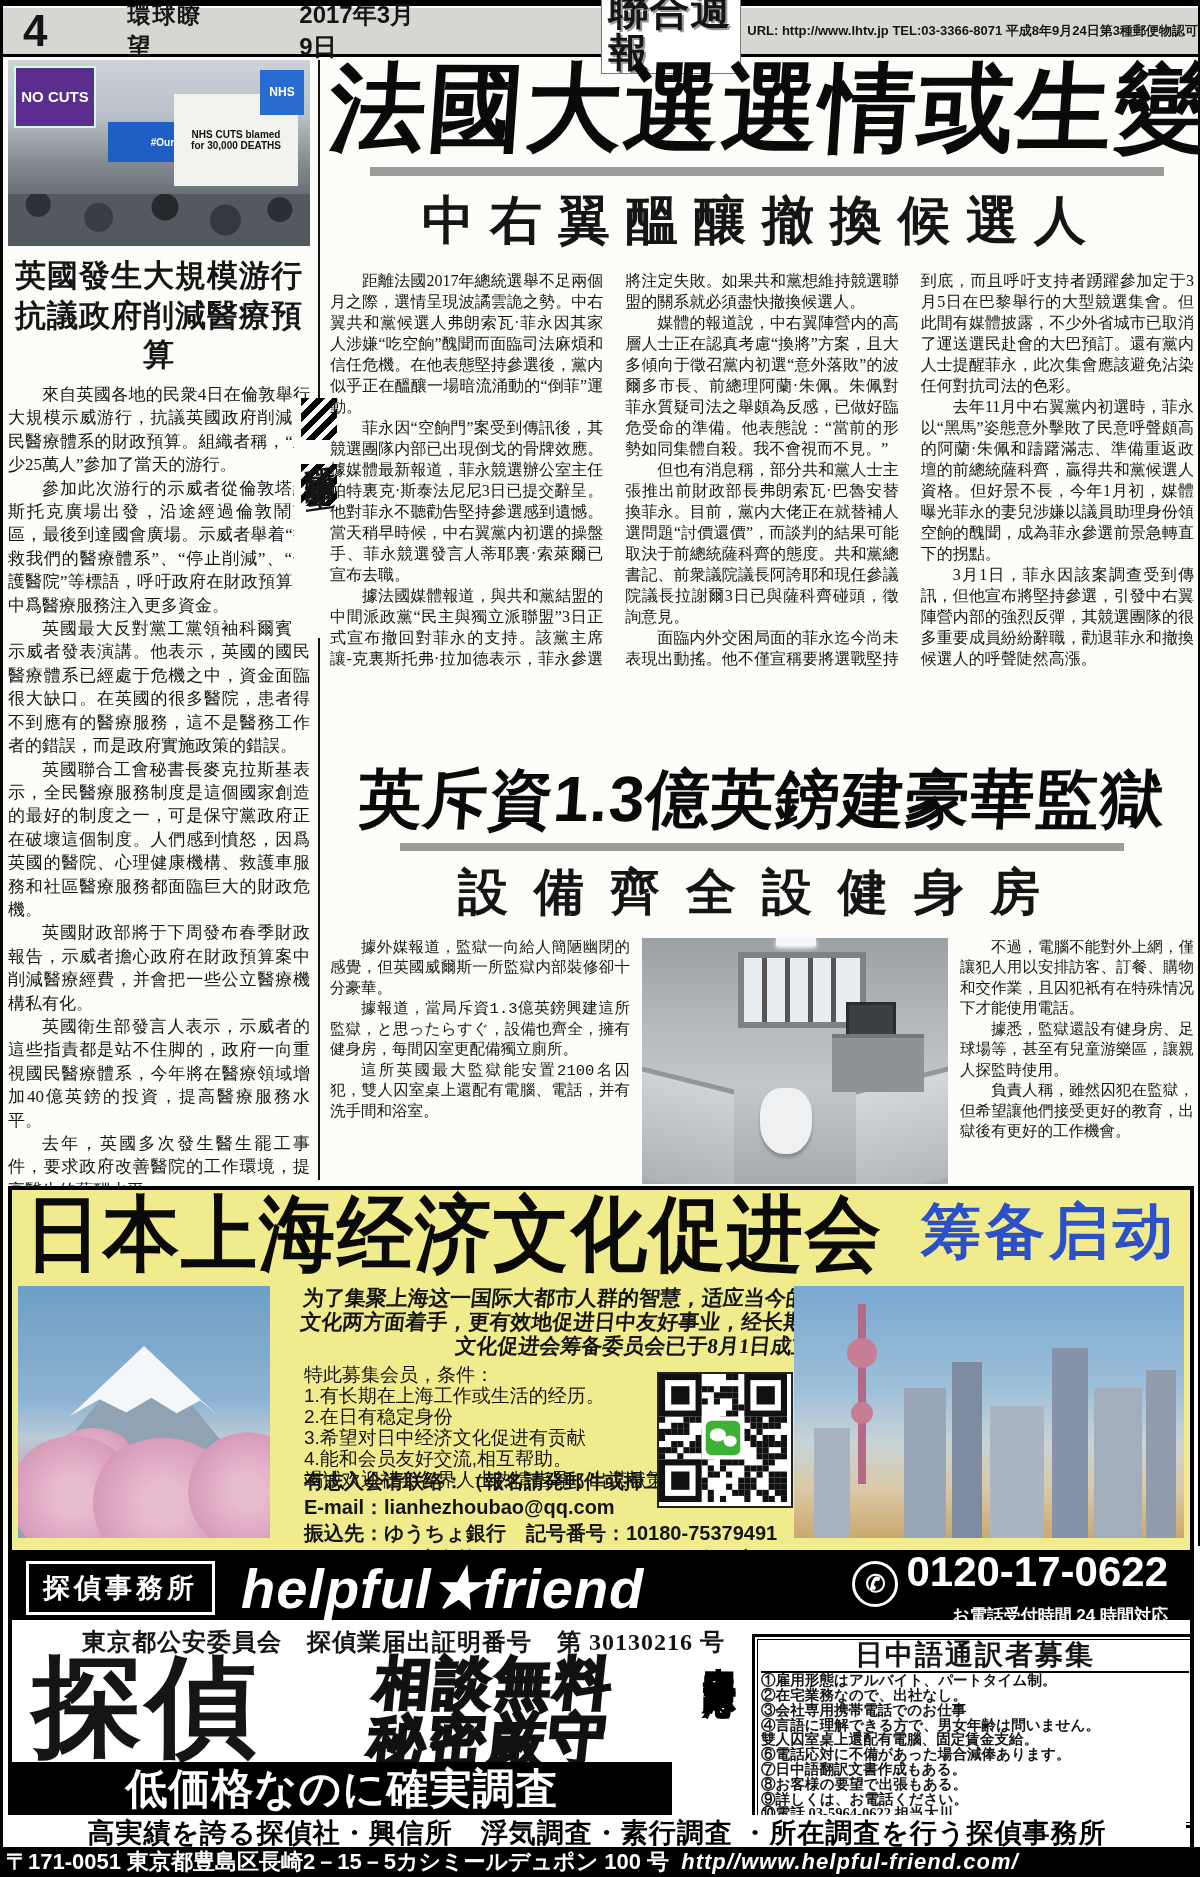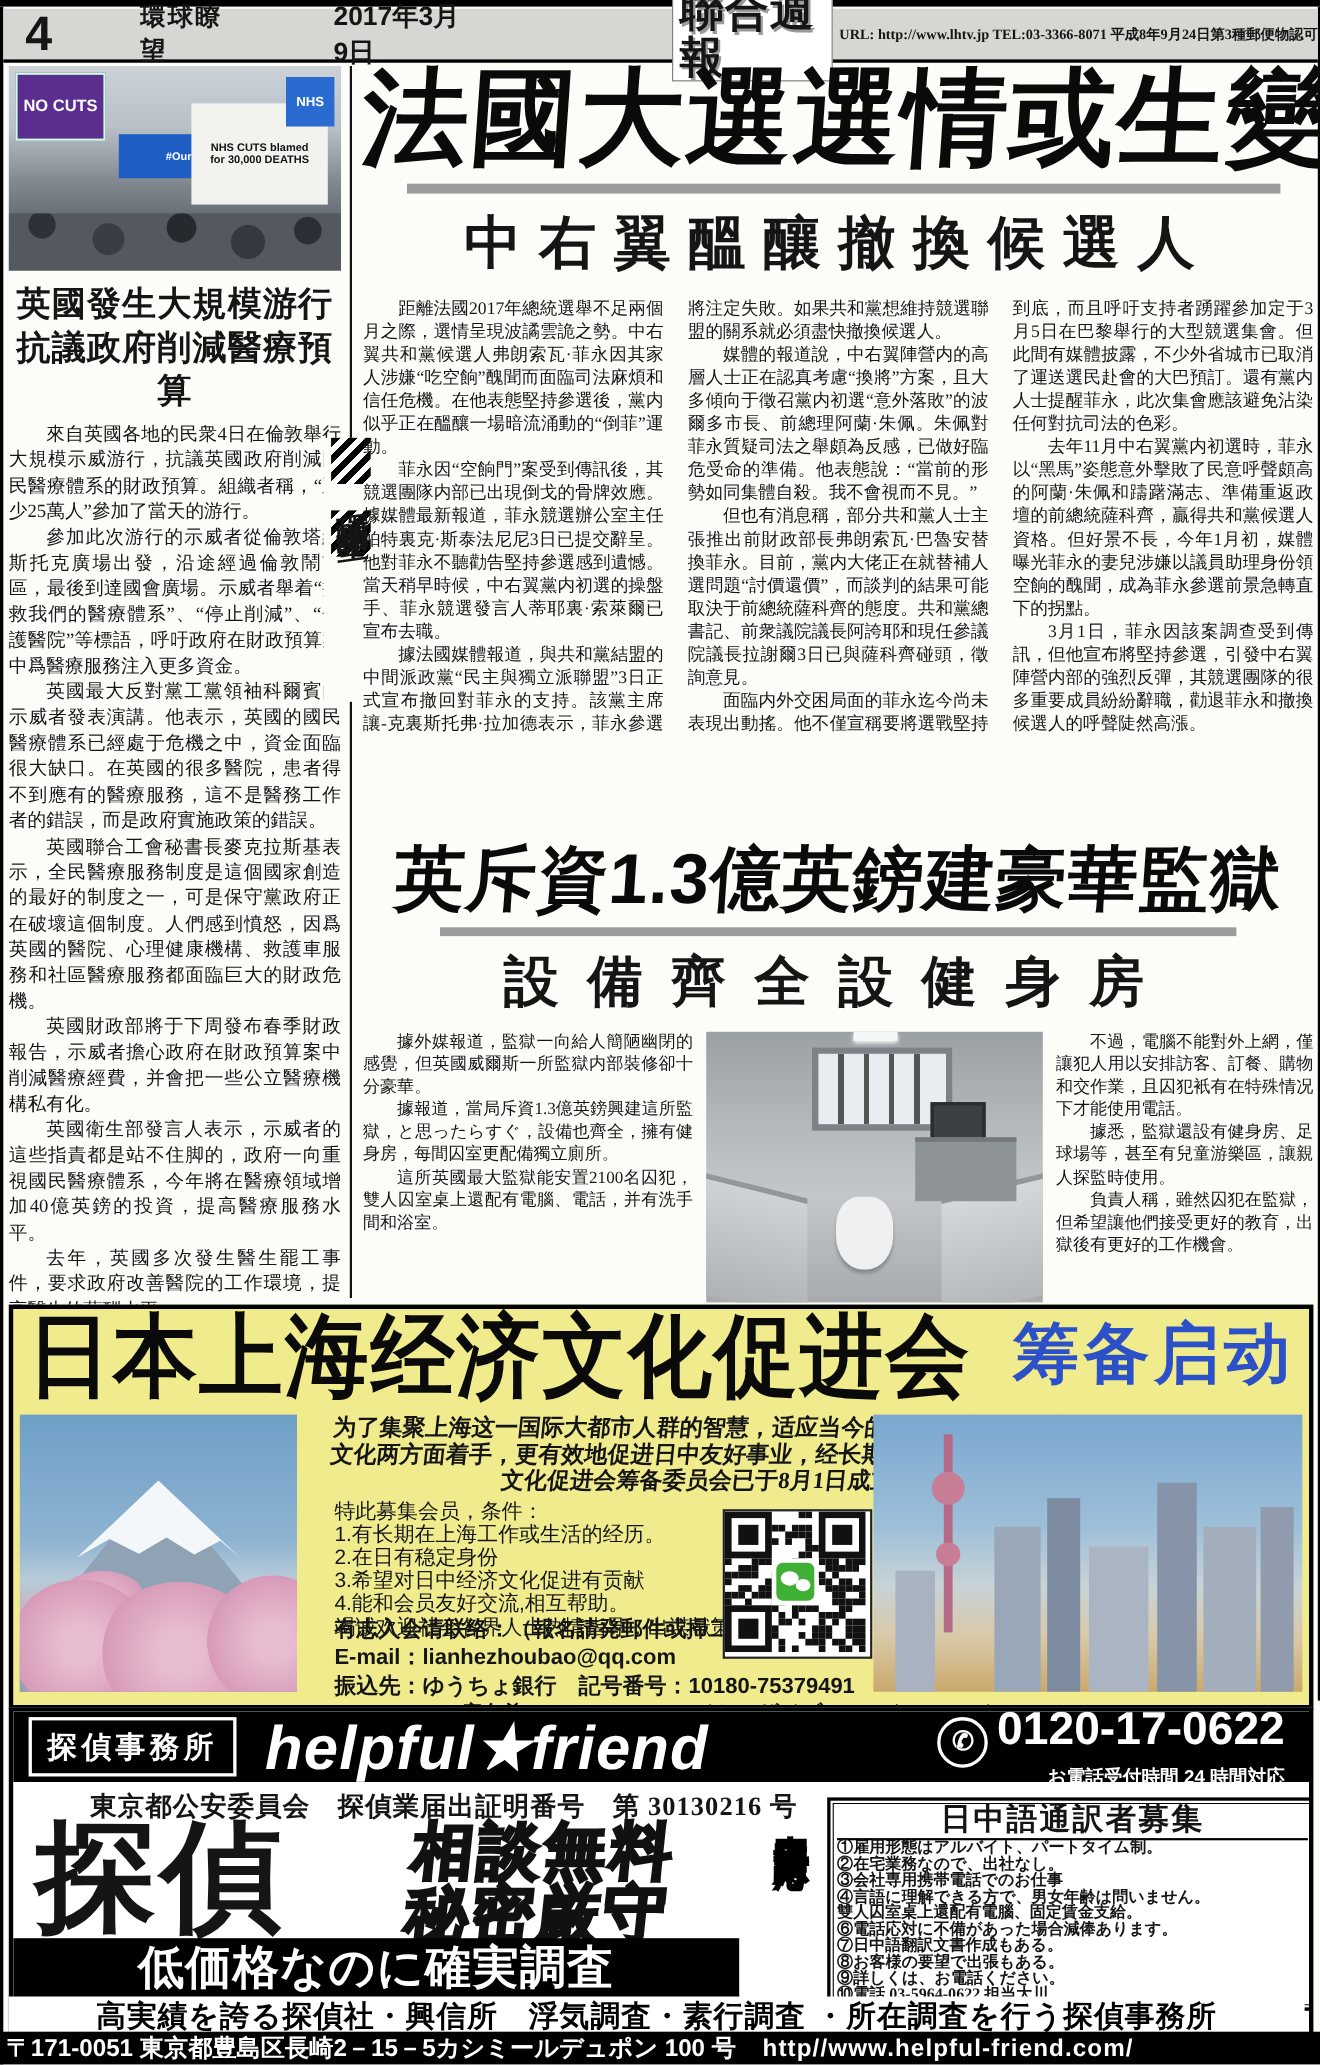--- a/index.html
+++ b/index.html
@@ -12,21 +12,21 @@
   
   .header{position:absolute;left:3px;top:8px;width:1195px;height:46px;background:#d6d6d3;
           border-bottom:3px solid #000;display:flex;align-items:center;}
   .pageno{font-family:"Liberation Sans",sans-serif;font-weight:900;font-size:44px;
           margin:0 0 0 20px;line-height:1;}
   .section-name{font-size:23px;font-weight:bold;margin-left:80px;letter-spacing:2px;}
   .issue-date{font-family:"Liberation Sans",sans-serif;font-size:24px;font-weight:bold;margin-left:95px;}
   .masthead{font-family:"Liberation Sans",sans-serif;font-weight:900;font-size:40px;letter-spacing:1px;
             margin-left:185px;background:#fff;padding:0 6px;border:1px solid #777;
             text-shadow:2px 2px 0 #9a9a9a;line-height:1.05;}
-  .pubinfo{font-family:Liberation Serif, serif;font-size:13px;font-weight:bold;margin-left:6px;white-space:nowrap;}
+  .pubinfo{font-family:Liberation Sans, sans-serif;font-size:13px;font-weight:bold;margin-left:6px;white-space:nowrap;}
 
   
   .left-col{position:absolute;left:8px;top:60px;width:302px;}
   .photo-protest{position:relative;width:302px;height:186px;overflow:hidden;
      background:linear-gradient(#ccd2d8 0%,#b9c0c8 30%,#848b93 55%,#5d636b 80%,#474c53 100%);}
   .sign{position:absolute;font-family:"Liberation Sans",sans-serif;font-weight:900;color:#fff;
         display:flex;align-items:center;justify-content:center;text-align:center;line-height:1.1;}
   .sign-purple{left:6px;top:6px;width:78px;height:58px;background:#5b2d8f;font-size:15px;border:2px solid #cfd;}
   .sign-blue1{left:100px;top:62px;width:58px;height:40px;background:#1f5fc4;font-size:10px;padding-left:36px;}
   .sign-white{left:166px;top:34px;width:96px;height:64px;background:#f2f2ee;color:#111;font-size:10px;padding:14px;}
@@ -54,21 +54,21 @@
           text-align:center;line-height:1.05;transform:skewX(-4deg);white-space:nowrap;}
   .h1-france{font-size:96px;letter-spacing:2px;}
   .gray-rule{height:9px;background:#9c9c9c;margin:8px 30px 10px 40px;}
   .h2-serif{font-weight:900;text-align:center;white-space:nowrap;}
   .h2-france{font-size:52px;letter-spacing:16px;margin:2px 0 14px 0;}
   .fr-cols{column-count:3;column-gap:22px;height:482px;overflow:hidden;margin-top:6px;}
   .fr-cols p{margin:0;font-size:16px;line-height:21px;text-align:justify;text-indent:2em;}
   .h1-prison{font-size:64px;letter-spacing:1px;margin-top:14px;}
   .gray-rule2{height:8px;background:#9c9c9c;margin:10px 70px 8px 70px;}
   .h2-prison{font-size:50px;letter-spacing:26px;margin:6px 0 12px 0;}
-  .prison-row{display:flex;margin-top:6px;}
+  .prison-row{display:flex;margin-top:6px;font-family:Liberation Mono, monospace;}
   .prison-left{width:300px;height:248px;overflow:hidden;}
   .prison-right{width:234px;height:248px;overflow:hidden;}
   .prison-left p,.prison-right p{margin:0;font-size:15.5px;line-height:20.5px;text-align:justify;text-indent:2em;}
 
   .photo-prison{position:relative;width:306px;height:246px;margin:0 12px;overflow:hidden;
      background:linear-gradient(#9aa0a4 0%,#b4b9bc 35%,#c3c7c9 60%,#a7abae 100%);}
   .cell-window{position:absolute;left:96px;top:14px;width:116px;height:64px;background:#e8edf2;
      border:6px solid #7d8287;
      background-image:linear-gradient(90deg,transparent 0 18px,#555 18px 23px,transparent 23px 41px,#555 41px 46px,transparent 46px 64px,#555 64px 69px,transparent 69px 87px,#555 87px 92px,transparent 92px);}
   .cell-desk{position:absolute;right:24px;top:96px;width:92px;height:54px;background:#8e9397;border-top:4px solid #777;}
@@ -150,21 +150,21 @@
   .det-price{position:absolute;left:0px;top:206px;width:660px;height:56px;background:#000;color:#fff;
              font-weight:900;font-size:42px;text-align:center;line-height:54px;white-space:nowrap;letter-spacing:1px;}
   .det-urgent{position:absolute;left:0px;top:262px;width:660px;height:30px;background:#000;color:#fff;
               font-weight:bold;font-size:23px;line-height:29px;padding-left:14px;white-space:nowrap;}
   .services-line{position:absolute;left:8px;top:1815px;width:1178px;background:#fff;color:#000;
                  font-family:"Liberation Sans",sans-serif;font-weight:900;font-size:27px;
                  text-align:center;white-space:nowrap;letter-spacing:1px;}
   .footer-bar{position:absolute;left:0;top:1847px;width:1200px;height:30px;background:#000;color:#fff;
               font-family:"Liberation Sans",sans-serif;font-weight:bold;font-size:22px;line-height:29px;
               white-space:nowrap;padding-left:6px;}
-  .footer-url{margin-left:18px;letter-spacing:1px;}
+  .footer-url{font-style:italic;margin-left:6px;letter-spacing:1px;}
 </style>
 </head>
 <body>
 
 <div class="page">
   <div class="edge-top"></div>
   <div class="edge-left"></div>
   <div class="edge-right"></div>
 
   <div class="header">

